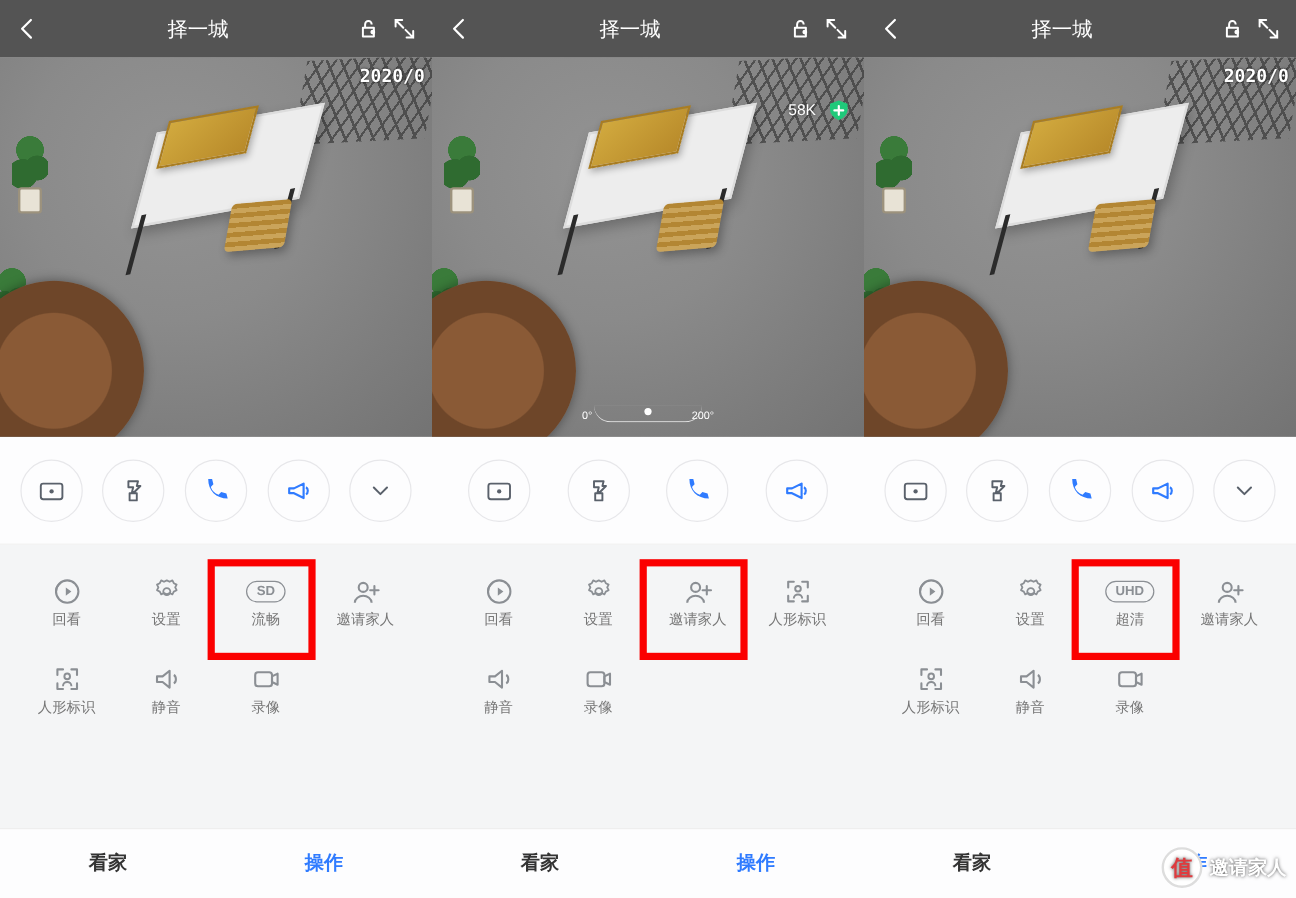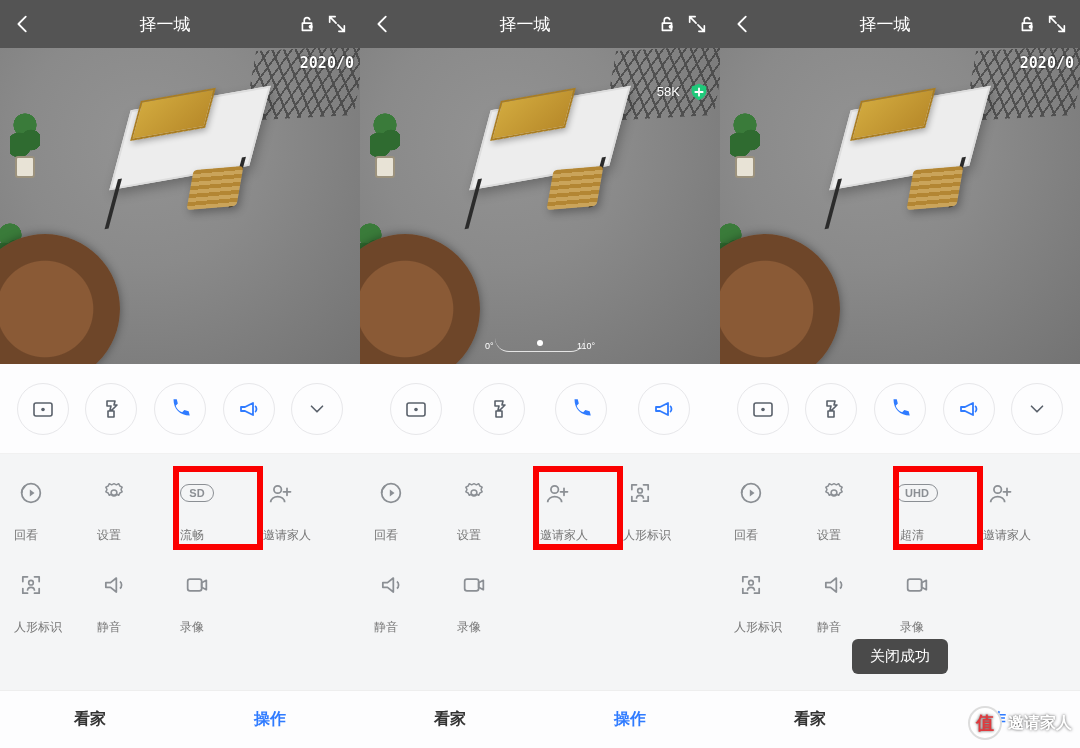--- a/index.html
+++ b/index.html
@@ -148,21 +148,21 @@
     flex:1; background:#f4f5f6;
     padding: 24px 14px 0;
     position:relative;
   }
   .grid{
     display:grid;
     grid-template-columns: repeat(4, 1fr);
     row-gap: 26px;
   }
   .cell{
-    display:flex; flex-direction:column; align-items:flex-start; gap:19px;
+    display:flex; flex-direction:column; align-items:center; gap:0;
     color:#777;
   }
   .cell .ic{ width:34px; height:30px; display:flex; align-items:center; justify-content:center; color:#8b8f94;}
   .cell .lbl{ font-size:12px; }
   .badge{
     border:1.5px solid #8b8f94; border-radius:12px;
     padding:2px 8px; font-size:11px; color:#8b8f94; font-weight:600;
   }
   .redbox{
     position:absolute;
@@ -437,21 +437,21 @@
     <span class="bitrate">58K</span>
     <span class="shield">
         <svg width="22" height="24">
           <use href="#i-shield"></use>
         </svg>
       </span>
     <div class="compass">
       <span>0°</span>
       <div class="arc"></div>
         <div class="dot"></div>
-      <span>110°</span>
+      <span>200°</span>
     </div>
   </div>
   <div class="quickrow">
     <span class="qbtn">
         <svg width="24" height="24">
           <use href="#i-camera"></use>
         </svg>
       </span>
     <span class="qbtn">
         <svg width="24" height="24">
@@ -648,21 +648,20 @@
       <div class="cell">
           <span class="ic">
             <svg width="28" height="28">
               <use href="#i-rec"></use>
             </svg>
           </span>
           <span class="lbl">录像</span>
         </div>
       <div class="cell" style="visibility:hidden"></div>
     </div>
-    <div class="toast">关闭成功</div>
     <div class="tabs">
       <div class="tab">看家</div>
       <div class="tab active">操作</div>
     </div>
   </div>
 </div>
 
 <div class="watermark">
   <div class="circ">值</div>
   <span>邀请家人</span>

